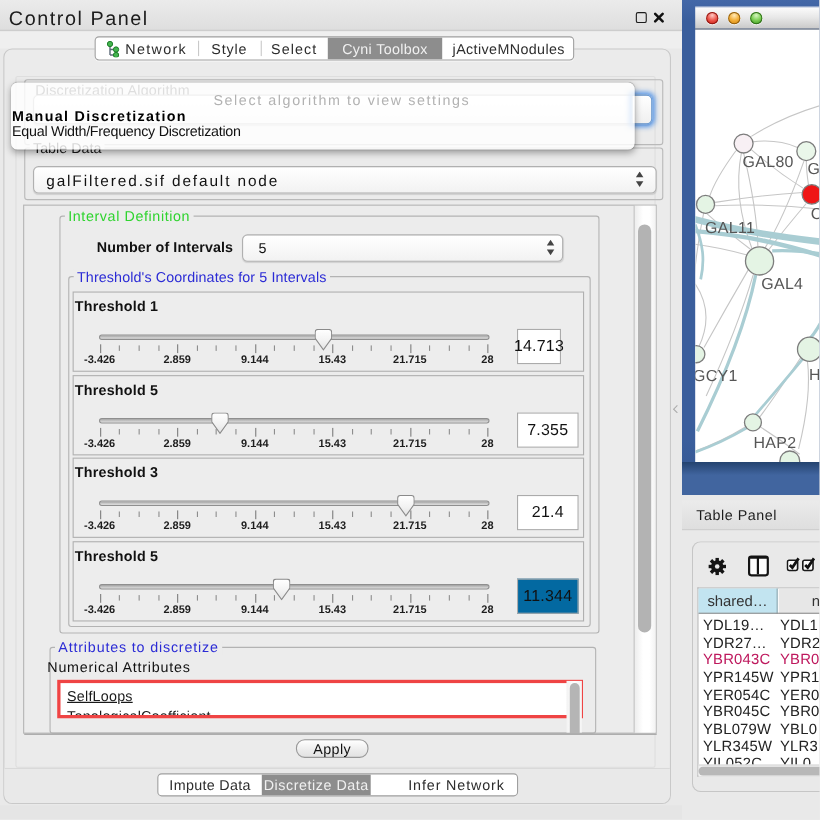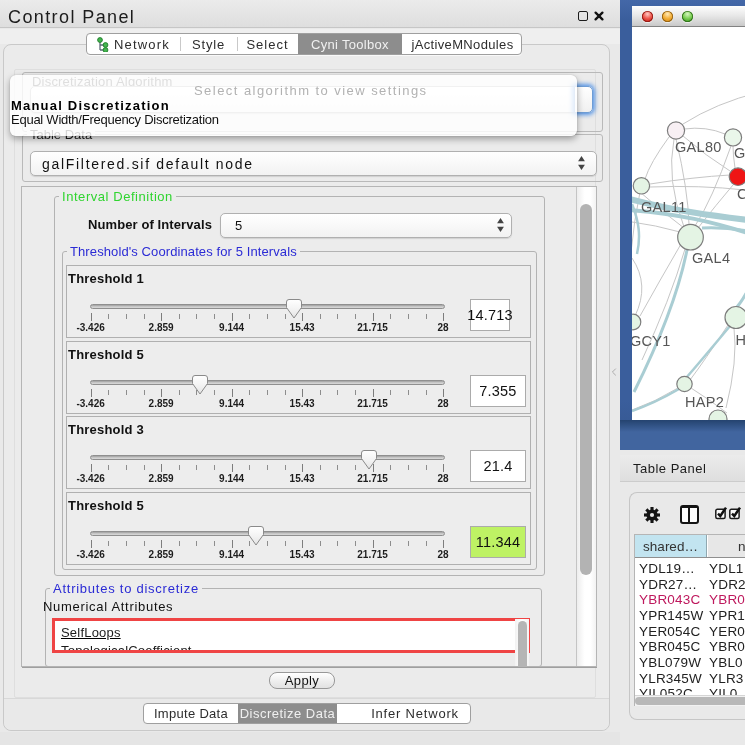--- a/index.html
+++ b/index.html
@@ -220,21 +220,21 @@
 <svg class="a" style="left:248.3px;top:526px;" width="16" height="20" viewBox="0 0 16 20">
     <defs>
       <linearGradient id="th4" x1="0" y1="0" x2="0" y2="1">
         <stop offset="0" stop-color="#ffffff"></stop>
         <stop offset="0.55" stop-color="#f2f2f2"></stop>
         <stop offset="1" stop-color="#e3e3e3"></stop>
       </linearGradient>
     </defs>
     <path d="M3 0.5 H13 Q15.5 0.5 15.5 3 V8.5 L8 19 L0.5 8.5 V3 Q0.5 0.5 3 0.5 Z" fill="url(#th4)" stroke="#8a8a8a" stroke-width="1"></path>
   </svg>
-<div class="a" style="left:470px;top:526px;width:56px;height:32px;background:#bef264;border:1px solid #ababab;font-size:14.5px;color:#111;display:flex;align-items:center;justify-content:center;letter-spacing:0.2px;">11.344</div>
+<div class="a" style="left:470px;top:526px;width:56px;height:32px;background:#0369a1;border:1px solid #ababab;font-size:14.5px;color:#111;display:flex;align-items:center;justify-content:center;letter-spacing:0.2px;">11.344</div>
 <div class="gb" style="left:45px;top:588px;width:497px;height:79px;border-color:#b3b3b3;"></div>
 <div class="gl" style="left:50px;top:582px;color:#2b2bd5;letter-spacing:0.75px;">Attributes to discretize</div>
 <div class="a" style="left:43px;top:599px;font-size:13px;font-weight:normal;color:#111;letter-spacing:0.7px;">Numerical Attributes</div>
 <div class="a" style="left:52px;top:618px;width:478px;height:35px;background:#ffffff;border:3px solid #ef4444;overflow:hidden;text-decoration:underline;">
 <div style="padding:3px 0 0 6px;font-size:13px;color:#1b1b1b;line-height:17.6px;letter-spacing:0.2px;">SelfLoops<br>TopologicalCoefficient<br>BetweennessCentrality</div>
 </div>
 <div class="a" style="left:515px;top:619px;width:14px;height:47px;background:linear-gradient(90deg,#f2f2f2,#ffffff 50%,#f4f4f4);"></div>
 <div class="a" style="left:518px;top:621px;width:9px;height:46px;background:#b5b5b5;border-radius:4.5px 4.5px 0 0;"></div>
 <div class="a" style="left:22px;top:667px;width:575px;height:1px;background:#9f9f9f;"></div>
 <div class="a" style="left:269px;top:672px;width:66px;height:17px;background:linear-gradient(#ffffff,#ececec 60%,#e2e2e2);border:1px solid #989898;border-radius:8px;font-size:13px;color:#111;display:flex;align-items:center;justify-content:center;letter-spacing:0.4px;">Apply</div>

